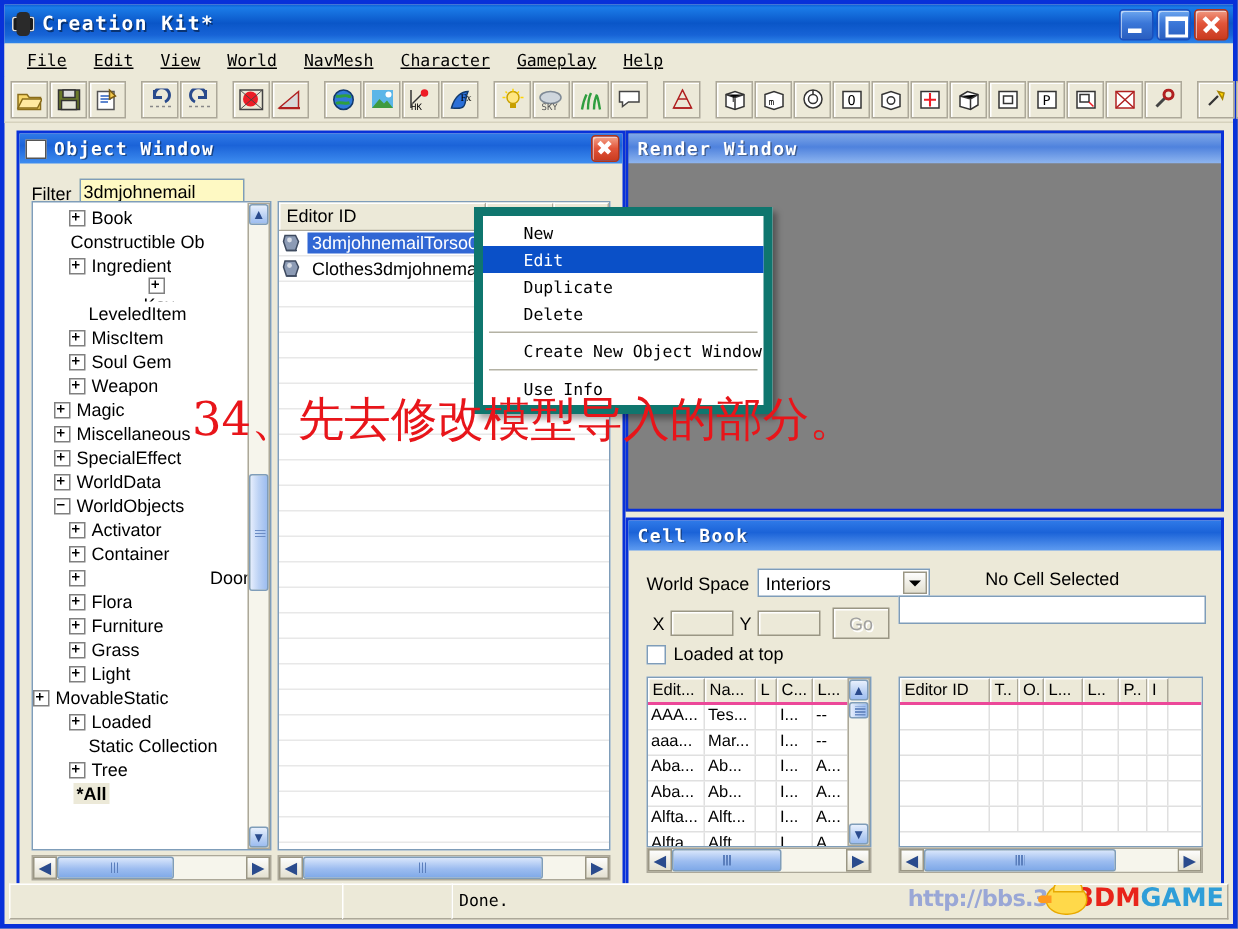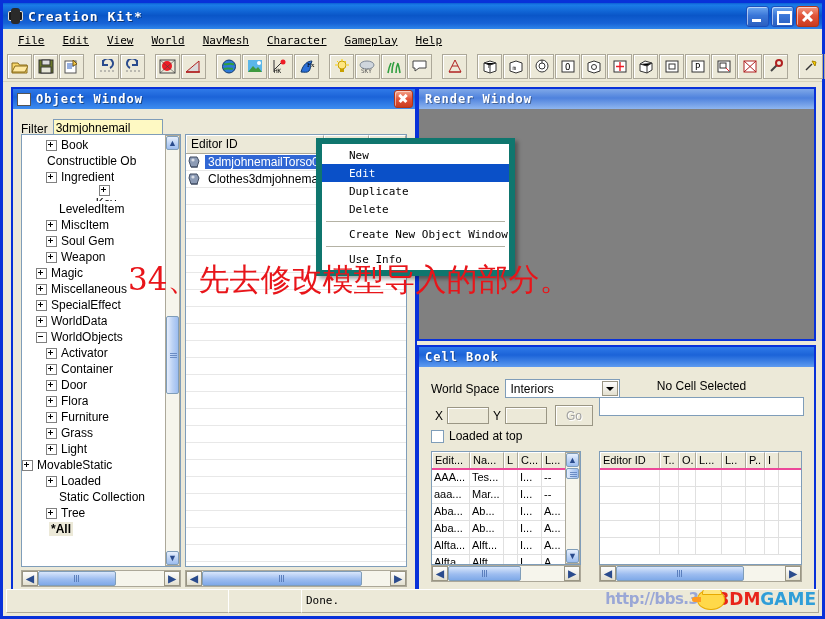--- a/index.html
+++ b/index.html
@@ -669,21 +669,21 @@
               </span>
               <span class="lbl">Activator</span>
             </div>
             <div class="trow" style="padding-left: 24px;">
               <span class="pm">
                 <i class="h"></i>
                 <i class="v"></i>
               </span>
               <span class="lbl">Container</span>
             </div>
-            <div class="trow" style="padding-left: 24px;">
+            <div class="trow" style="padding-left: 24px; justify-content: space-between;">
               <span class="pm">
                 <i class="h"></i>
                 <i class="v"></i>
               </span>
               <span class="lbl">Door</span>
             </div>
             <div class="trow" style="padding-left: 24px;">
               <span class="pm">
                 <i class="h"></i>
                 <i class="v"></i>

